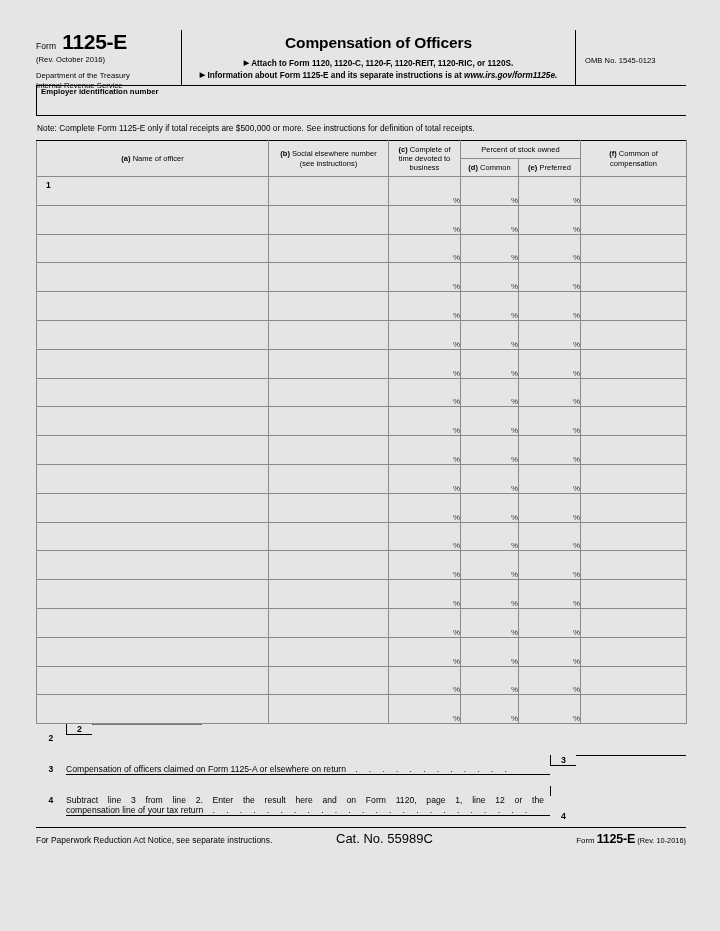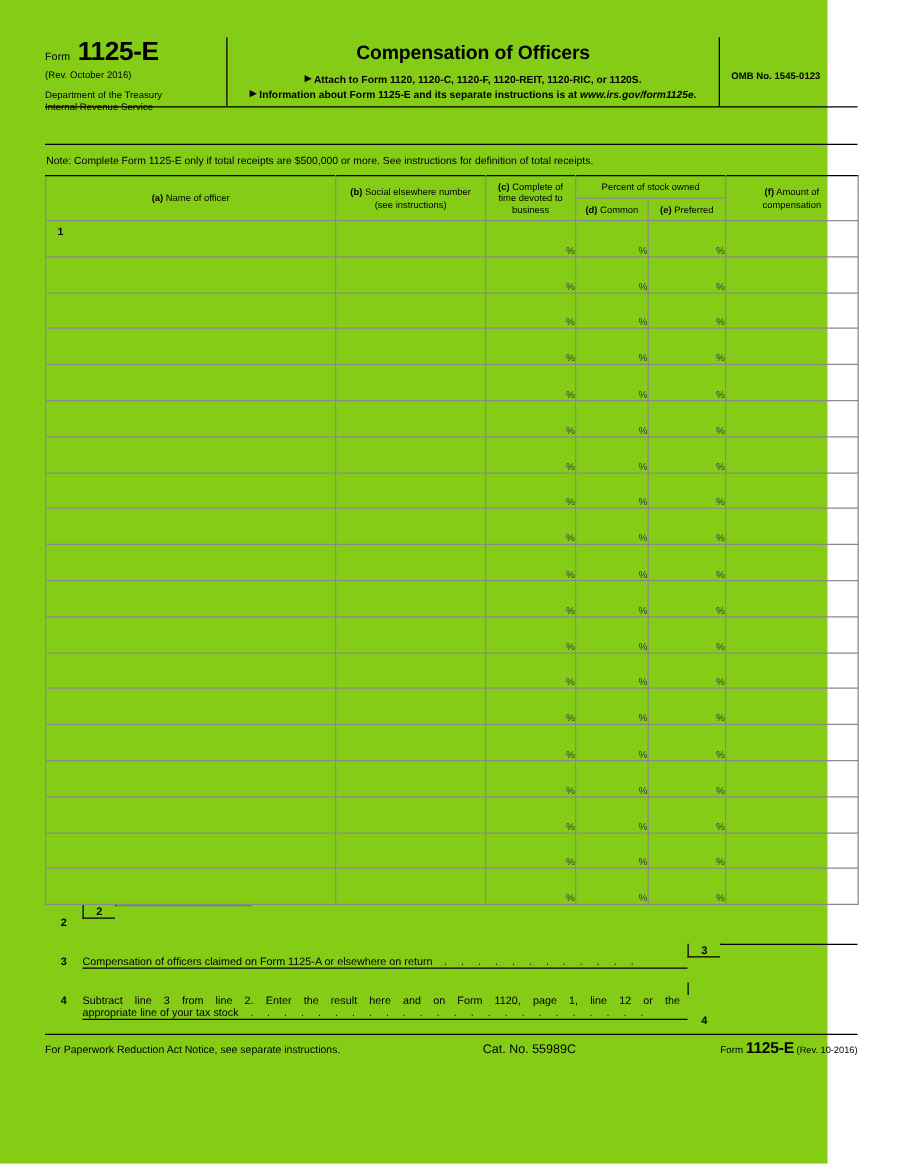--- a/index.html
+++ b/index.html
@@ -9,23 +9,23 @@
   }
   body {
     width: 720px;
     height: 931px;
     font-family: "Liberation Sans", sans-serif;
     color: #000000;
     -webkit-font-smoothing: antialiased;
   }
   .page {
     position: relative;
-    width: 662px;
+    width: 720px;
     height: 931px;
-    background: #84cc16;
+    background: #e5e5e5;
     box-sizing: border-box;
   }
   .form-area {
     position: absolute;
     left: 36px;
     top: 30px;
     width: 650px;
   }
 
   
@@ -93,21 +93,20 @@
     margin-top: 2.5px;
     letter-spacing: 0.02px;
   }
   .attach2 i { }
   .arrow { font-size: 7px; vertical-align: 1px; }
   .hdr-right {
     width: 110px;
     box-sizing: border-box;
     padding-left: 9px;
     padding-top: 26px;
-    font-weight: bold;
   }
   .omb {
     font-size: 7.6px;
     letter-spacing: 0.05px;
   }
 
   
   .namerow {
     display: flex;
     height: 30px;
@@ -252,22 +251,22 @@
     padding-top: 3px;
     font-size: 8.4px;
   }
   .fl {
     font-weight: normal;
     letter-spacing: 0.02px;
     width: 300px;
   }
   .fc {
     flex: 1;
-    text-align: center;
-    font-size: 10px;
+    text-align: left;
+    font-size: 13px;
     font-weight: normal;
   }
   .fr {
     width: 175px;
     text-align: right;
     font-size: 7.8px;
     white-space: nowrap;
   }
   .fr .fnum {
     font-size: 12.5px;
@@ -306,20 +305,23 @@
           <span>Information about Form 1125-E and its separate instructions is at </span><i>www.irs.gov/form1125e.</i>
         </div>
       </div>
 
       <div class="hdr-right">
         <div class="omb">OMB No. 1545-0123</div>
       </div>
     </div>
 
     <div class="namerow">
+      <div class="ein-cell">
+        <span>Employer identification number</span>
+      </div>
     </div>
 
     <div class="note">
       <b>Note:</b>
       <span>Complete Form 1125-E only if total receipts are $500,000 or more. See instructions for definition of total receipts.</span>
     </div>
 
     <table class="tbl">
       <colgroup>
         <col style="width:232px">
@@ -342,21 +344,21 @@
           </th>
           <th class="hd topb hd-tall vsep" rowspan="2">
             <b>(c)</b>
             <span>Complete of</span><br>
             <span>time devoted to</span><br>
             <span>business</span>
           </th>
           <th class="hd topb hd-half vsep" colspan="2">Percent of stock owned</th>
           <th class="hd topb hd-tall vsep" rowspan="2">
             <b>(f)</b>
-            <span>Amount of</span><br>
+            <span>Common of</span><br>
             <span>compensation</span>
           </th>
         </tr>
         <tr>
           <th class="hd hd-half vsep">
             <b>(d)</b>
             <span>Common</span>
           </th>
           <th class="hd hd-half vsep">
             <b>(e)</b>
@@ -535,21 +537,21 @@
           <span class="leaders">&nbsp;.&nbsp;.&nbsp;.&nbsp;.&nbsp;.&nbsp;.&nbsp;.&nbsp;.&nbsp;.&nbsp;.&nbsp;.&nbsp;.</span>
         </div>
         <div class="sl-box-num ul-black">3</div>
         <div class="sl-amt ul-black"></div>
       </div>
 
       <div class="sumline row4">
         <div class="sl-num">4</div>
         <div class="sl-txt ul-black">
           <span class="just">Subtract line 3 from line 2. Enter the result here and on Form 1120, page 1, line 12 or the</span>
-          <span>appropriate line of your tax stock</span>
+          <span>compensation line of your tax return</span>
           <span class="leaders">&nbsp;.&nbsp;.&nbsp;.&nbsp;.&nbsp;.&nbsp;.&nbsp;.&nbsp;.&nbsp;.&nbsp;.&nbsp;.&nbsp;.&nbsp;.&nbsp;.&nbsp;.&nbsp;.&nbsp;.&nbsp;.&nbsp;.&nbsp;.&nbsp;.&nbsp;.&nbsp;.&nbsp;.</span>
         </div>
         <div class="sl-box-num">
           <div style="position:relative;top:25px">4</div>
         </div>
         <div class="sl-amt"></div>
       </div>
     </div>
 
     <div class="footer">

